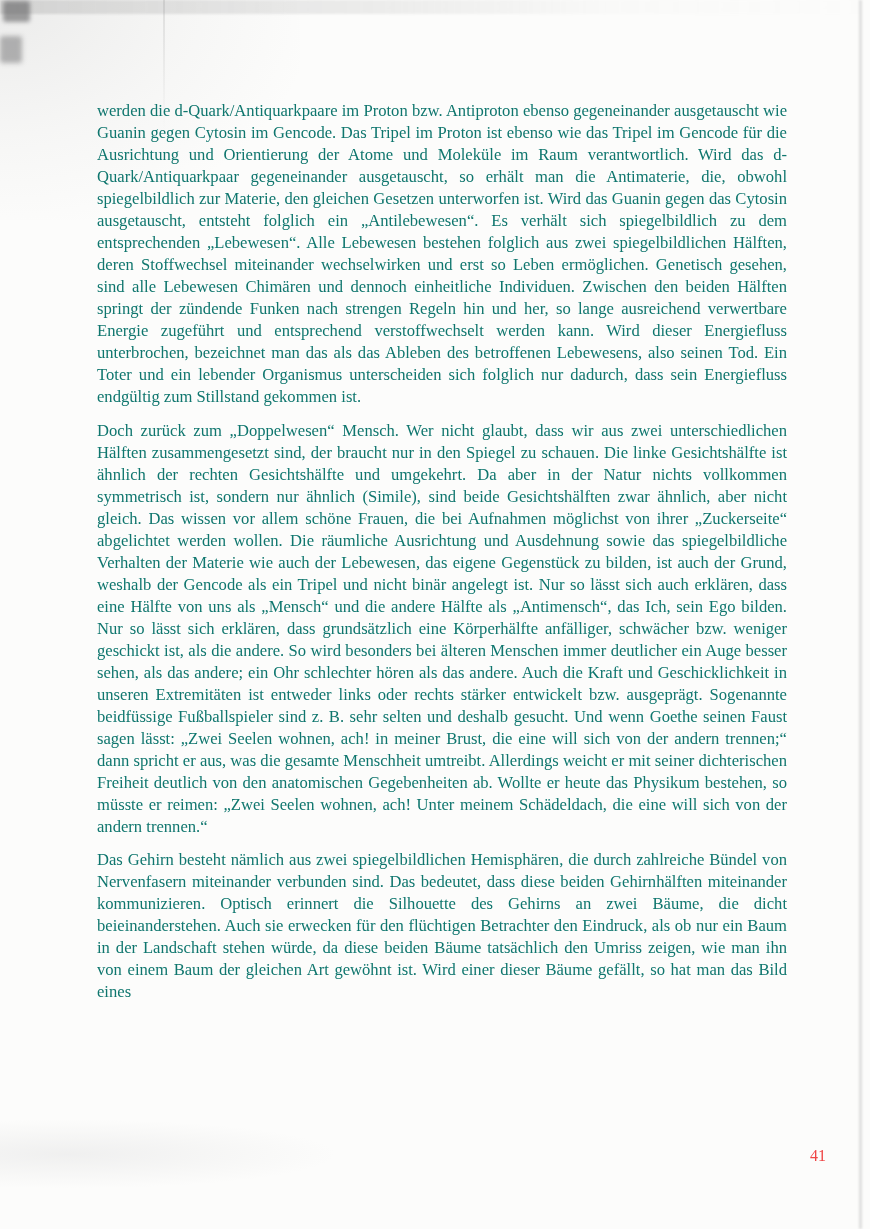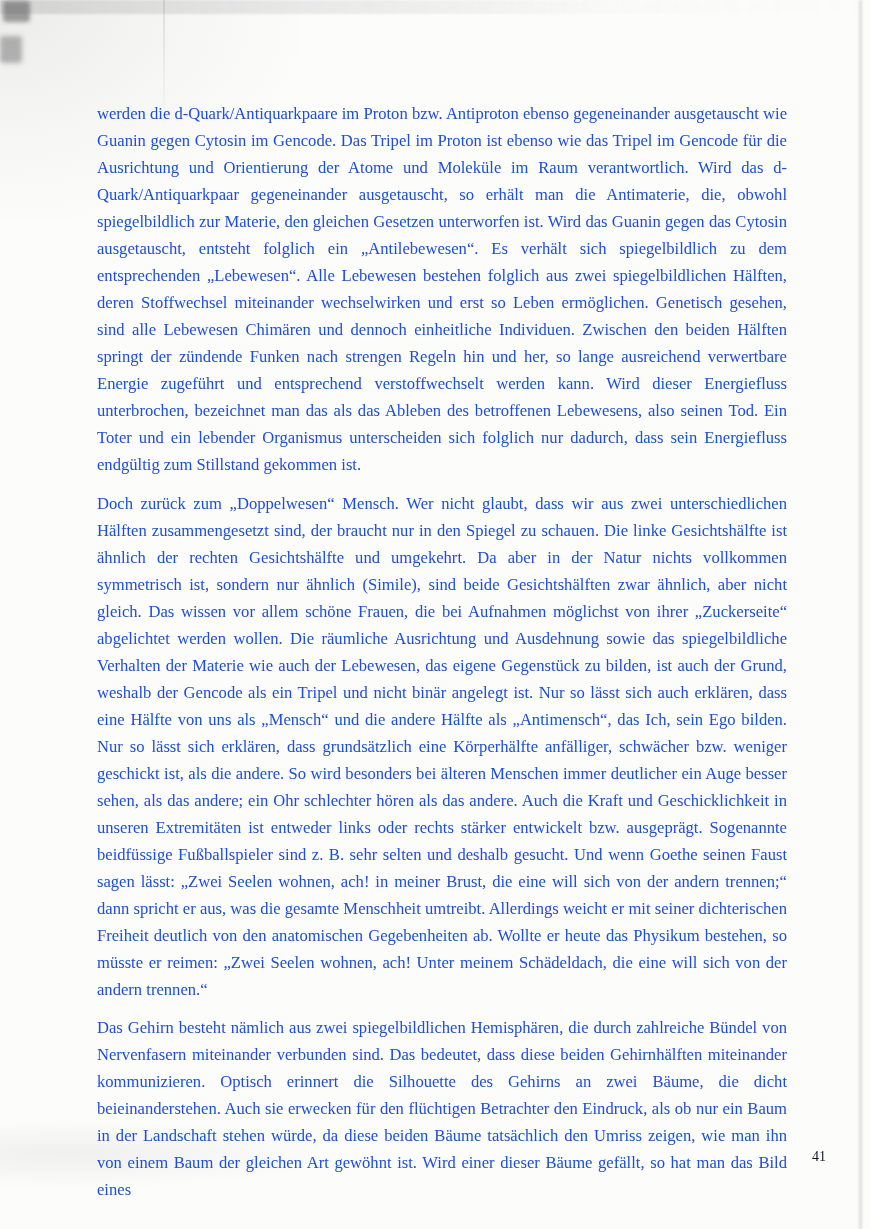--- a/index.html
+++ b/index.html
@@ -64,35 +64,35 @@
     left: 0; bottom: 40px;
     width: 340px; height: 70px;
     background: radial-gradient(ellipse at 20% 50%, rgba(175,175,178,0.16) 0%, rgba(200,200,200,0) 70%);
   }
   .text-block {
     position: absolute;
     left: 97px;
     top: 100px;
     width: 690px;
     font-size: 16.6px;
-    line-height: 27px;
-    color: #1d4ed8;
+    line-height: 22px;
+    color: #0f766e;
     text-align: justify;
   }
   .text-block p {
     margin: 0 0 11.5px 0;
   }
   .seg-italic {
   }
   .page-number {
     position: absolute;
     right: 44px;
     bottom: 64px;
-    font-size: 14px;
-    color: #0f172a;
+    font-size: 16px;
+    color: #ef4444;
   }
 </style>
 </head>
 <body>
 
 <div class="page">
 
   <div class="scan-topleft-shade"></div>
   <div class="scan-top-band"></div>
   <div class="scan-smudge-1"></div>

